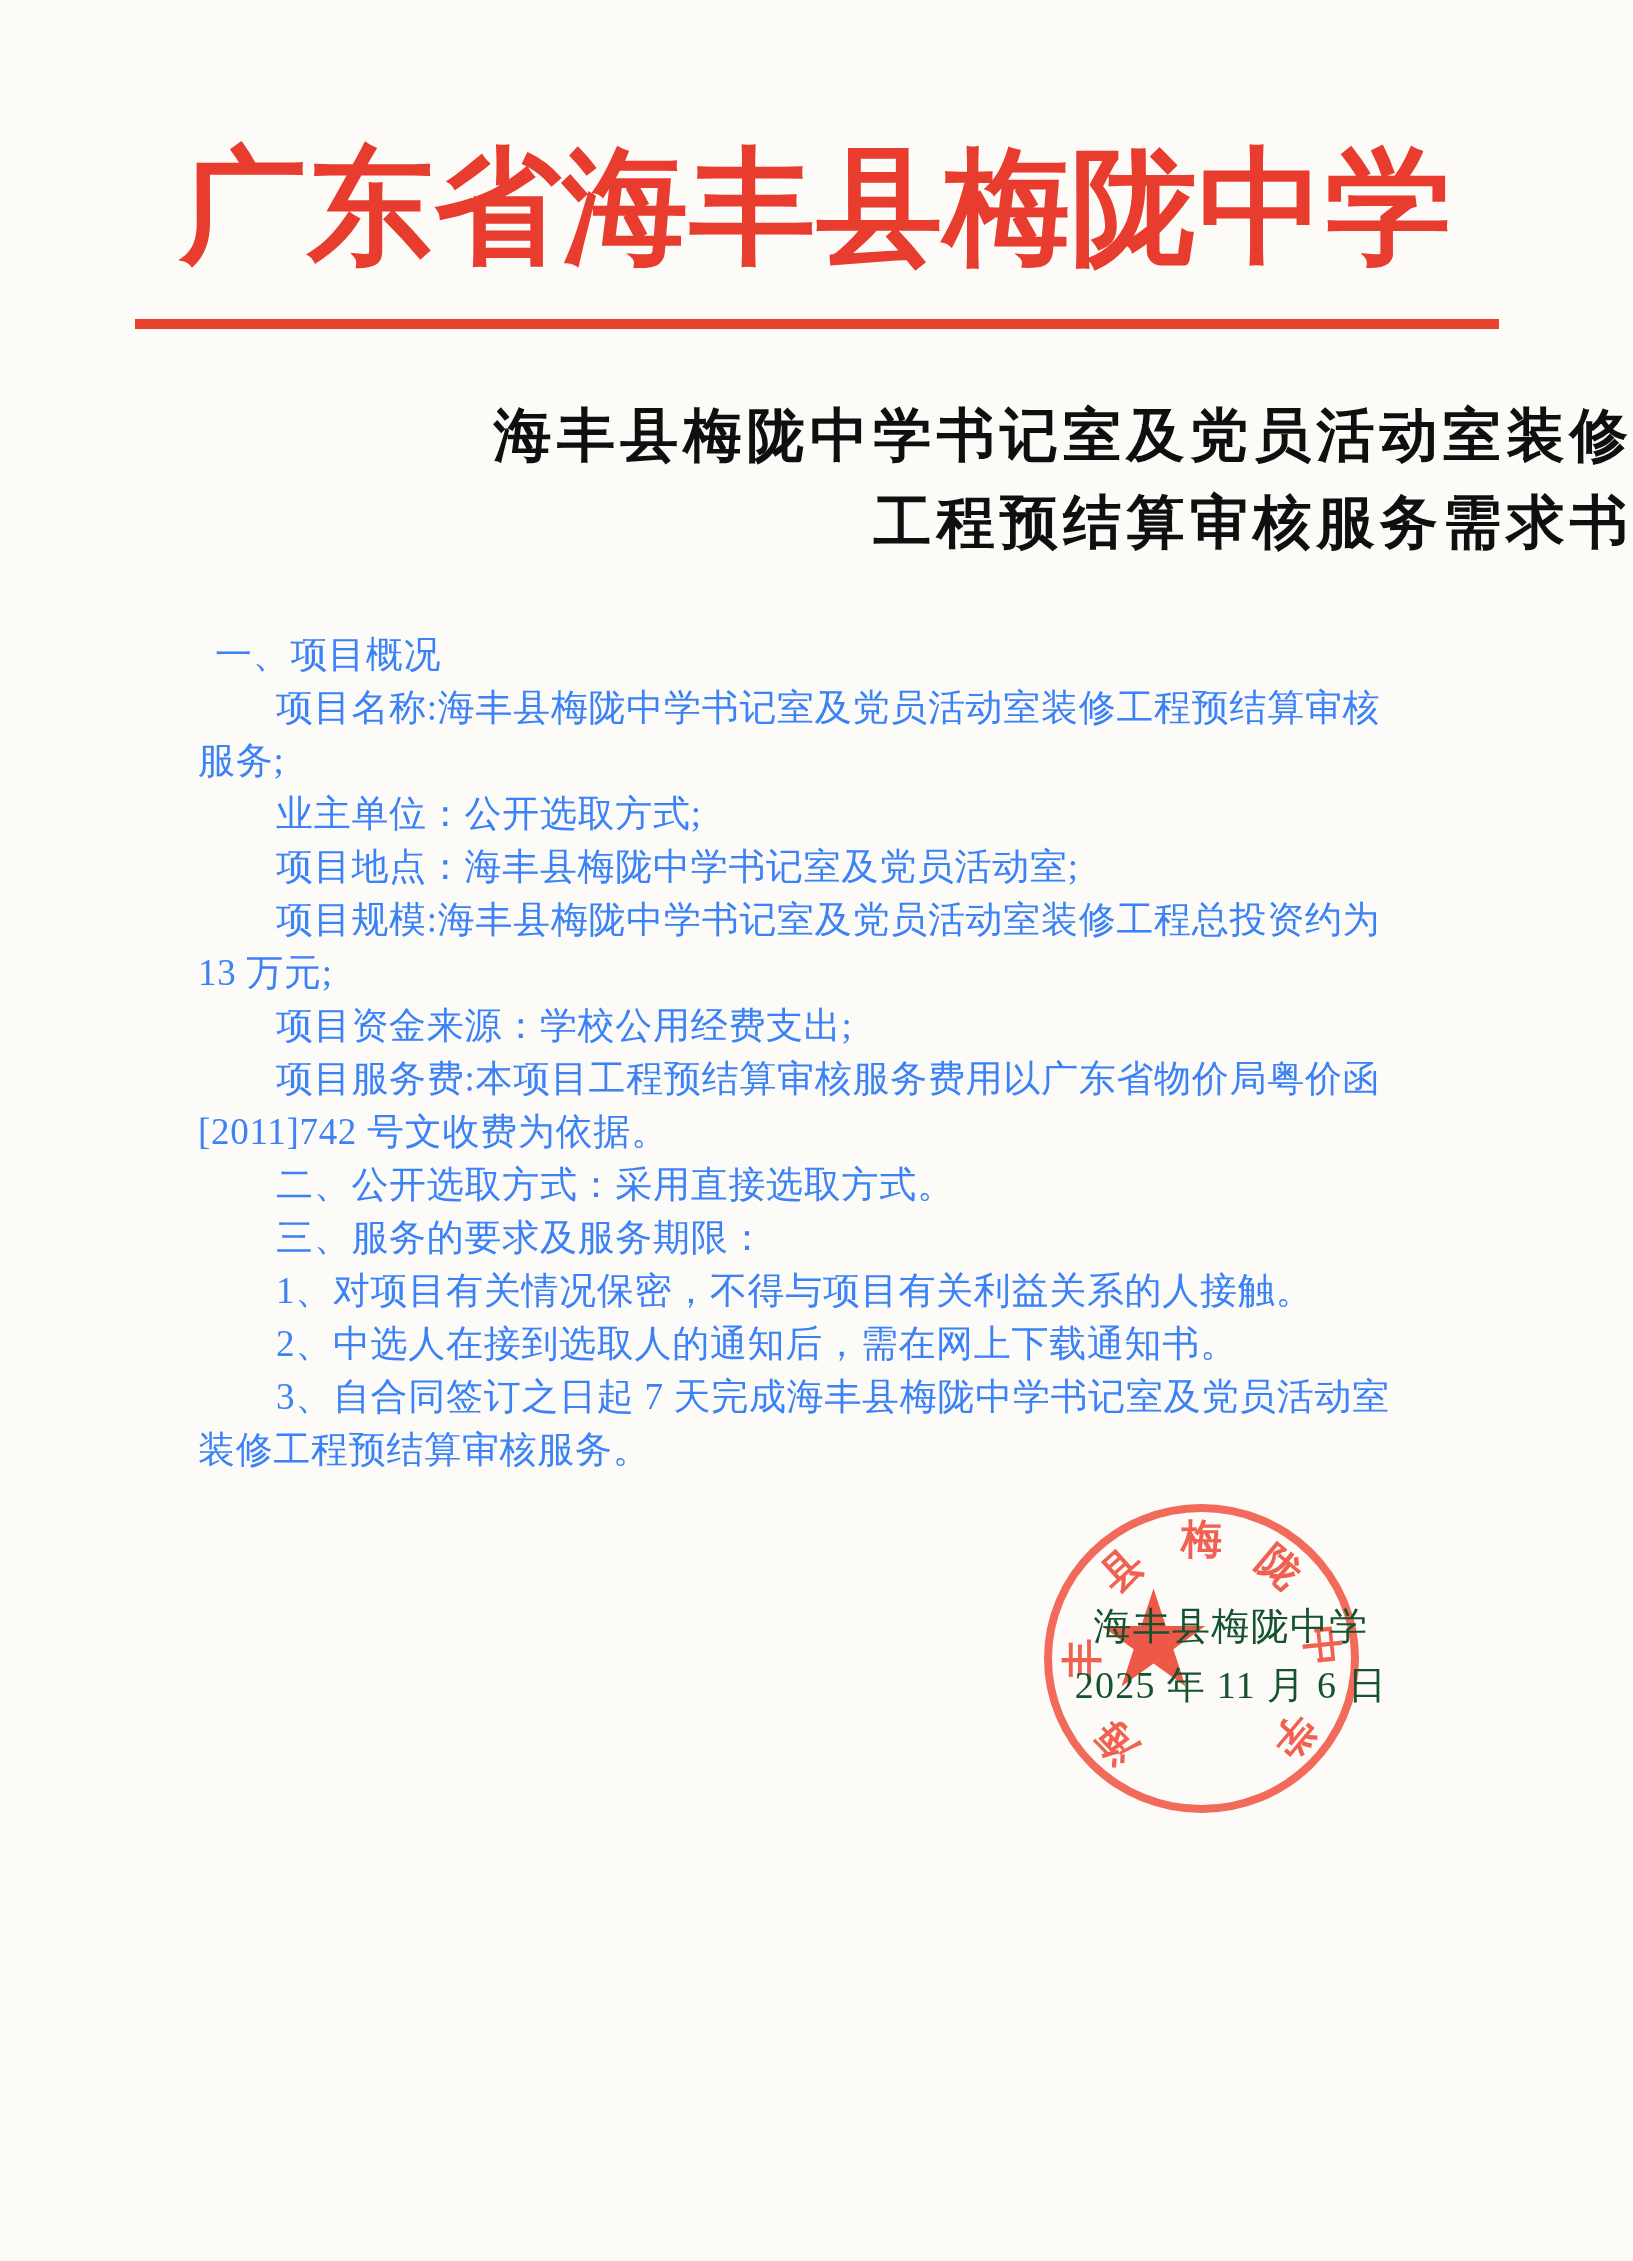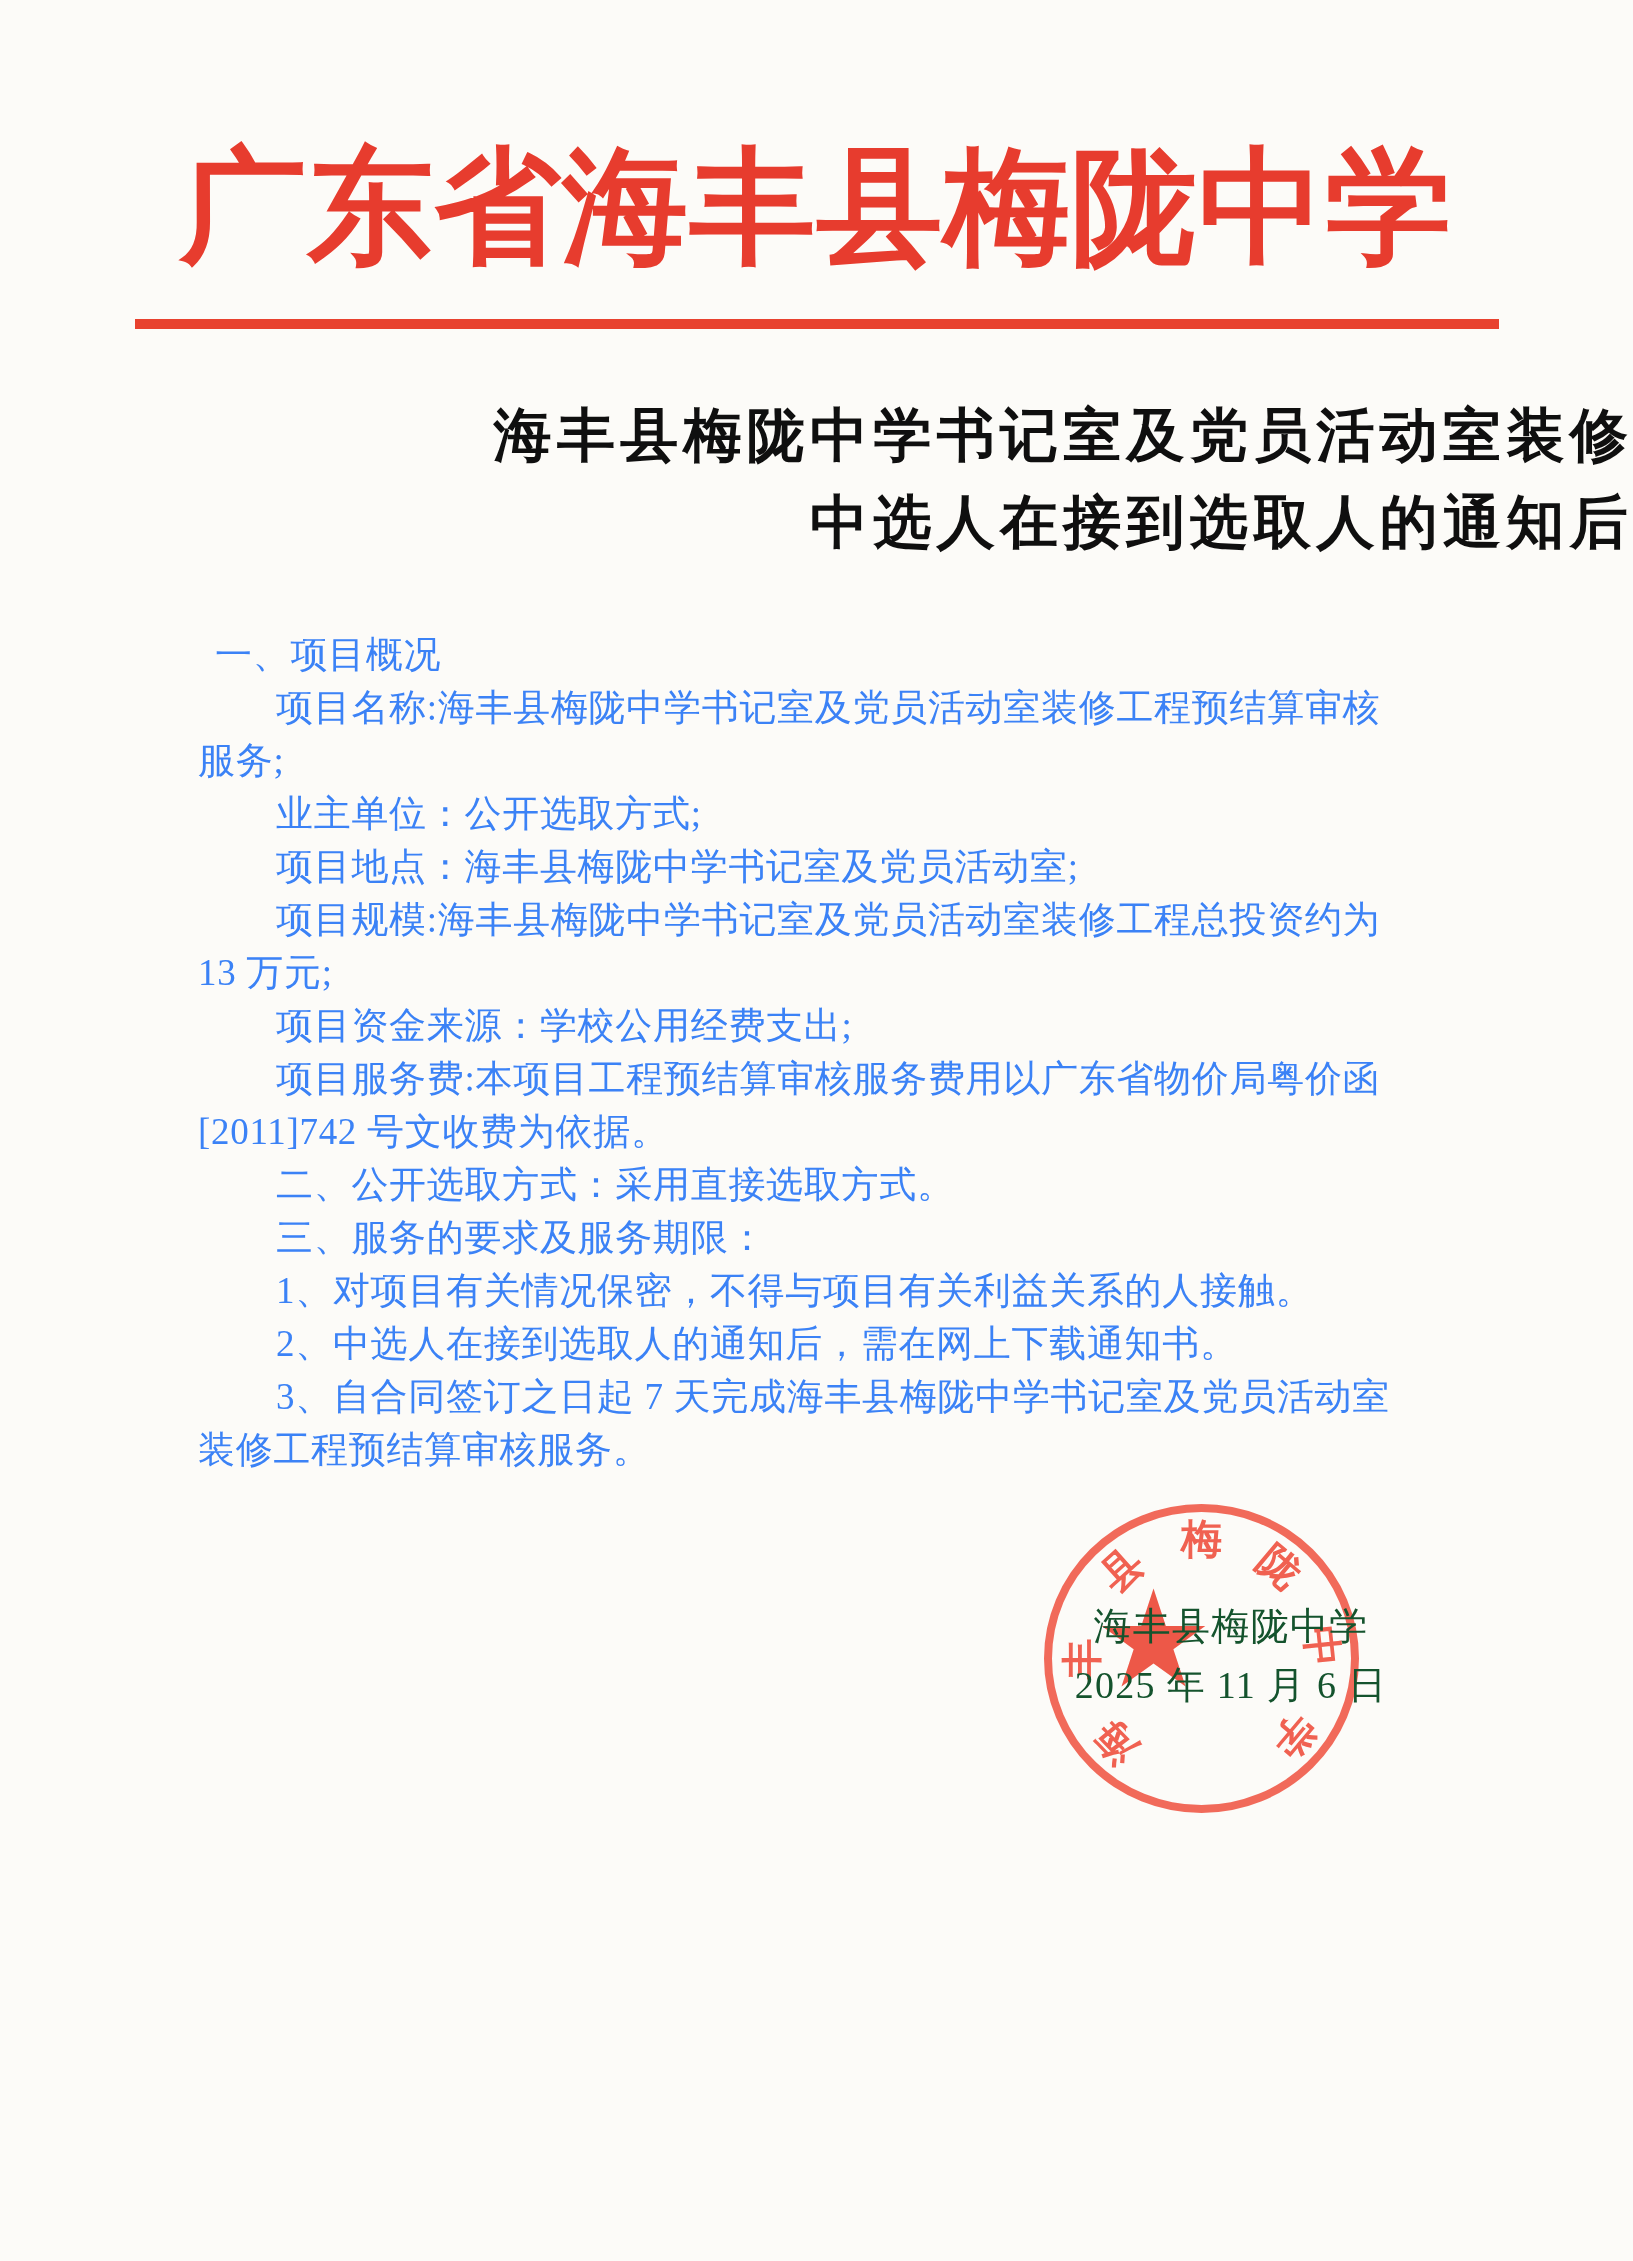--- a/index.html
+++ b/index.html
@@ -96,21 +96,21 @@
 <body>
 
 <div class="page">
 
   <div class="letterhead">广东省海丰县梅陇中学</div>
 
   <div class="red-rule"></div>
 
   <div class="doc-title">
     <div>海丰县梅陇中学书记室及党员活动室装修</div>
-    <div>中选人在接到选取人的通知后</div>
+    <div>工程预结算审核服务需求书</div>
   </div>
 
   <div class="body-block">
     <p class="ind-section">一、项目概况</p>
     <p class="ind-para">项目名称:海丰县梅陇中学书记室及党员活动室装修工程预结算审核</p>
     <p class="ind-none">服务;</p>
     <p class="ind-para">业主单位：公开选取方式;</p>
     <p class="ind-para">项目地点：海丰县梅陇中学书记室及党员活动室;</p>
     <p class="ind-para">项目规模:海丰县梅陇中学书记室及党员活动室装修工程总投资约为</p>
     <p class="ind-none">13 万元;</p>

